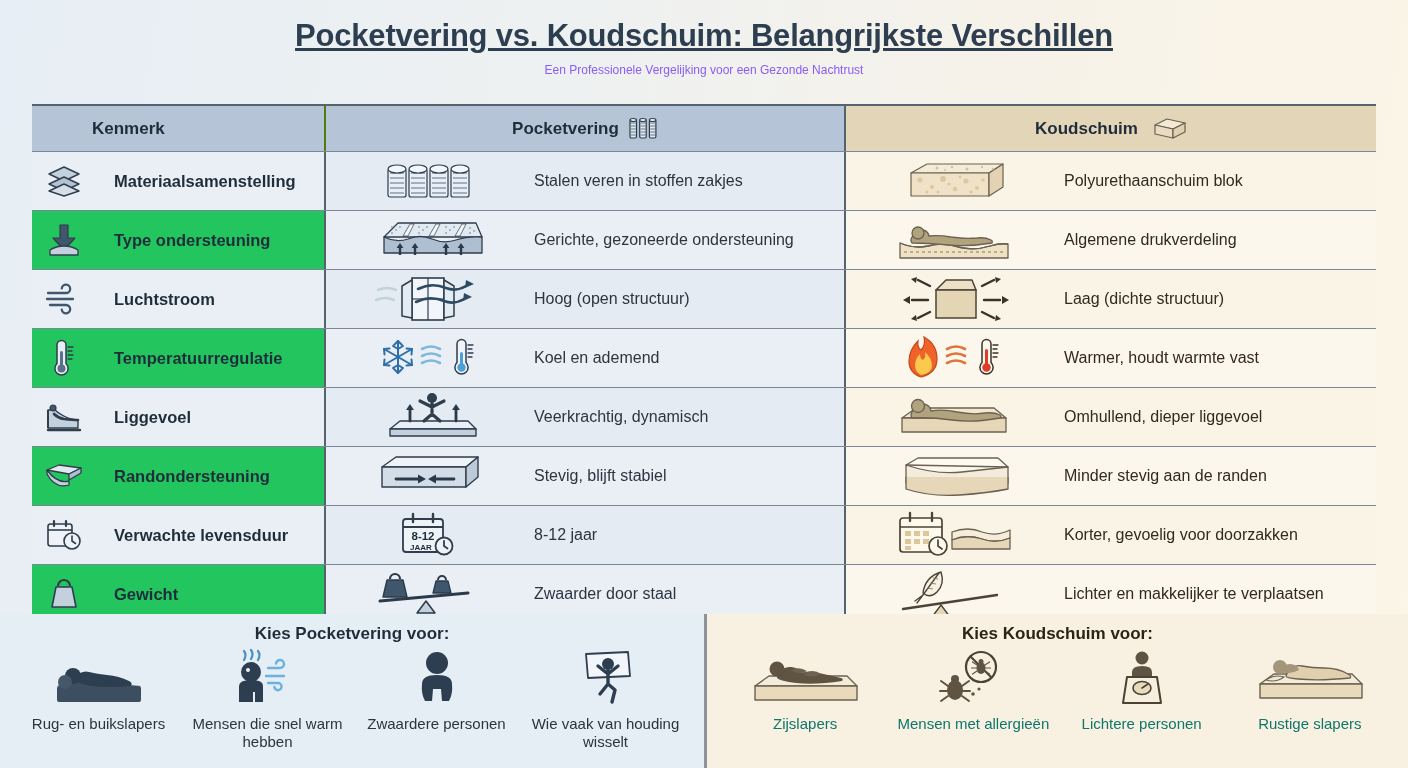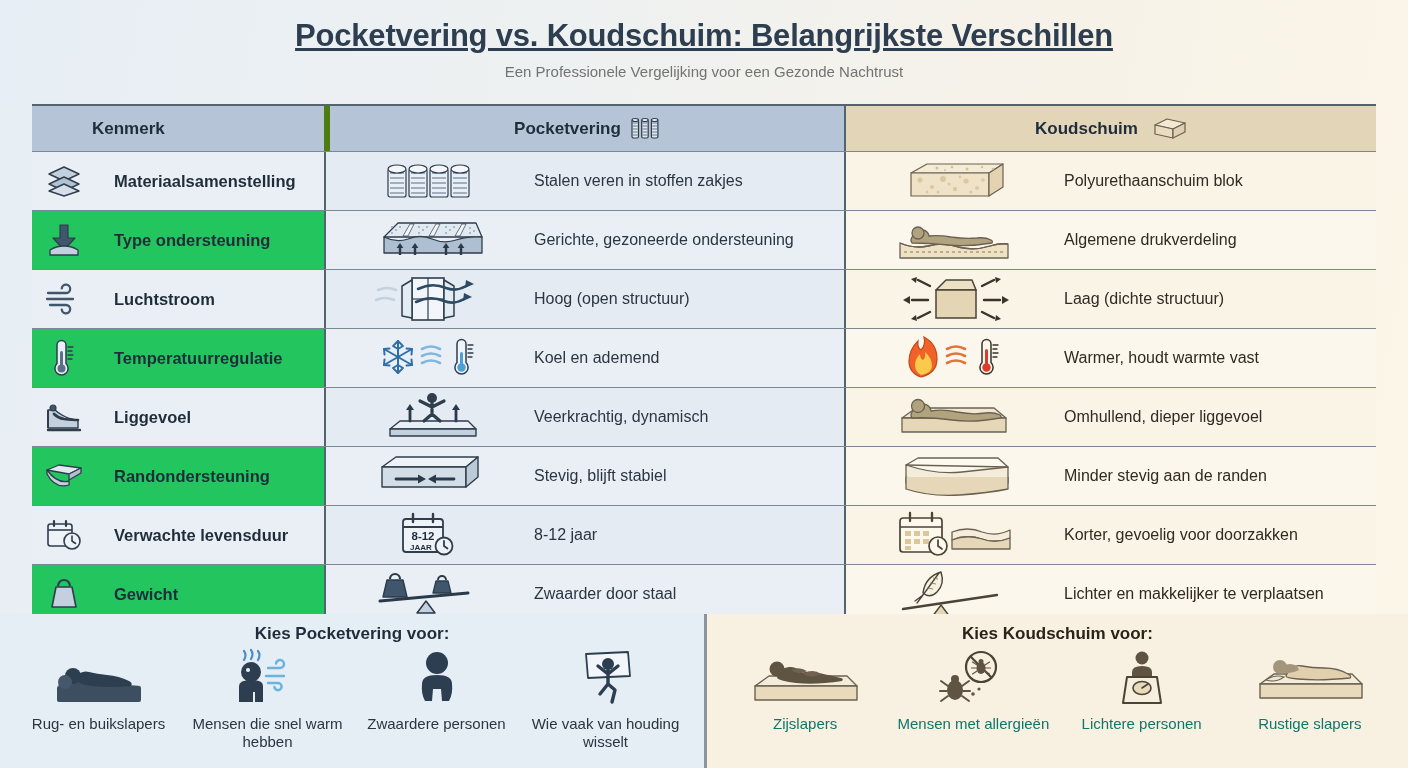--- a/index.html
+++ b/index.html
@@ -13,21 +13,21 @@
     position: relative;
   }
 
   
   #title-block { text-align: center; padding-top: 18px; }
   #main-title {
     font-size: 31px; font-weight: bold; color: #2d3e50;
     letter-spacing: -0.2px; line-height: 1.15; text-decoration: underline;
   }
   #subtitle {
-    font-size: 15px; color: #737373; margin-top: 9px; font-weight: normal;
+    font-size: 12px; color: #8b5cf6; margin-top: 9px; font-weight: normal;
   }
 
   
   #comparison-table {
     position: absolute; left: 32px; top: 104px;
     width: 1344px;
     border-top: 2px solid #55636f;
     border-bottom: 2px solid #55636f;
   }
   .trow { display: flex; width: 100%; }
@@ -39,21 +39,21 @@
   #table-header .c-feature,
   #table-header .c-pocket { background: #b5c5d7; }
   #table-header .c-foam   { background: #e3d5b8; text-align: center; }
   #table-header .hcell {
     height: 45px; display: flex; align-items: center;
     font-size: 17px; font-weight: bold; color: #1f2d3a;
   }
   #table-header .c-feature .hcell { padding-left: 60px; }
   #table-header .c-pocket .hcell,
   #table-header .c-foam .hcell { justify-content: center; gap: 9px; }
-  #table-header .c-pocket { border-left: 6px solid #4d7c0f; }
+  #table-header .c-pocket { border-left: 2px solid #4d7c0f; }
   #table-header .c-foam   { border-left: 2px solid #55636f; }
 
   
   .brow { border-top: 1.5px solid #7b8795; }
   .brow:first-of-type { border-top: none; }
   .brow .c-feature { background: #eaeff5; }
   .brow .c-pocket  { background: #e5ebf2; border-left: 2px solid #55636f; }
   .brow .c-foam    { background: #faf4e6; border-left: 2px solid #55636f; }
   .brow.alt .c-feature { background: #22c55e; }
   .brow.alt .c-pocket  { background: #eaeff5; }

